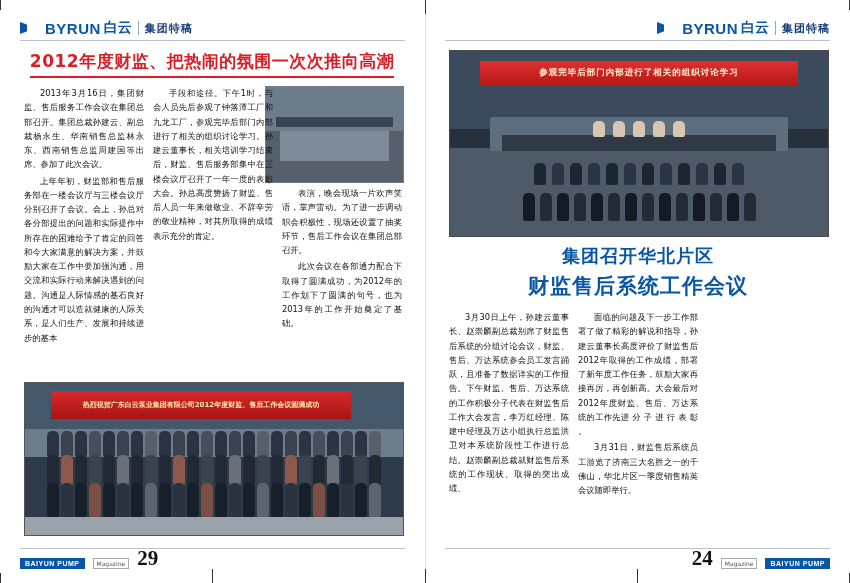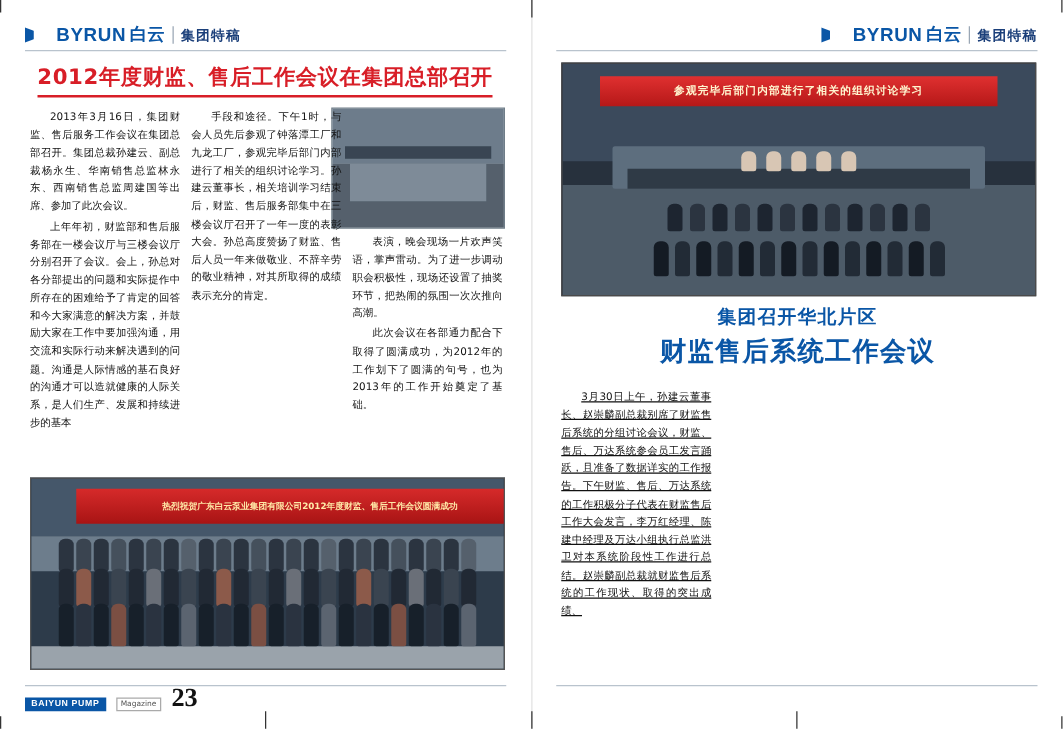--- a/index.html
+++ b/index.html
@@ -56,21 +56,21 @@
     background:linear-gradient(#b9c4cd,#8d9aa6);
     border:1px solid #6f7d88;
   }
 
   .photo-big{
     position:absolute;left:24px;top:382px;width:378px;height:152px;
     border:1px solid #555;overflow:hidden;
     background:#2d3b4a;
   }
   .pb-banner{
-    position:absolute;left:36px;top:8px;width:374px;height:28px;
+    position:absolute;left:26px;top:8px;width:300px;height:28px;
     background:linear-gradient(#d62a2a,#a81414);
     border-radius:0;
     color:#ffe9a8;font-size:7px;font-weight:bold;
     display:flex;align-items:center;justify-content:center;text-align:center;line-height:1.25;
     padding:0 4px;box-sizing:border-box;
   }
   .pb-wall{position:absolute;left:0;top:0;width:100%;height:46px;background:#45576a;}
   .pb-wall2{position:absolute;left:0;top:46px;width:100%;height:28px;background:#6d7d8c;}
   .pb-floor{position:absolute;left:0;bottom:0;width:100%;height:18px;background:#9aa3ab;}
   .row-people{position:absolute;left:0;width:100%;display:flex;justify-content:center;gap:2px;}
@@ -98,26 +98,26 @@
   }
   .pr-wall{position:absolute;left:0;top:0;width:100%;height:78px;background:#3b4a5c;}
   .pr-stage{position:absolute;left:40px;top:66px;width:298px;height:34px;background:#5d6e7e;border-radius:2px;}
   .pr-table{position:absolute;left:52px;top:84px;width:274px;height:16px;background:#2f3a46;}
   .pr-floor{position:absolute;left:0;bottom:0;width:100%;height:88px;background:#4d5b68;}
 
   .title-r{
     position:absolute;left:24px;top:244px;width:378px;text-align:center;
     color:#0a56a6;font-weight:bold;
   }
-  .title-r .l1{font-size:15px;letter-spacing:1px;}
+  .title-r .l1{font-size:18px;letter-spacing:1px;}
   .title-r .l2{font-size:21px;letter-spacing:1px;margin-top:4px;}
 
   .cols3r{position:absolute;left:24px;top:310px;width:378px;height:222px;display:flex;gap:9px;}
   .colr{width:120px;font-size:8.3px;line-height:1.72;color:#111;text-align:justify;}
-  .colr p{margin:0 0 2px 0;text-indent:16px;text-decoration:underline;}
+  .colr p{margin:0 0 2px 0;text-indent:16px;}
 
   .footer-r{position:absolute;right:20px;bottom:14px;display:flex;align-items:flex-end;gap:8px;}
 
   
   .spine{position:absolute;left:425px;top:0;width:1px;height:583px;background:#e2e2e2;}
   .tick{position:absolute;background:#333;}
 </style>
 </head>
 <body>
 
@@ -130,40 +130,40 @@
         <div class="logo">
           <span class="logo-mark"></span>
           <span class="logo-text">BYRUN</span>
           <span class="logo-cn">白云</span>
         </div>
         <span class="hdr-sep"></span>
         <span class="hdr-label">集团特稿</span>
       </div>
       <div class="hdr-rule l"></div>
 
-      <div class="title-l">2012年度财监、售后工作会议在集团总部召开</div>
+      <div class="title-l">2012年度财监、把热闹的氛围一次次推向高潮</div>
       <div class="rule-red"></div>
 
       <div class="photo-top">
         <div style="position:absolute;left:0;top:0;width:100%;height:44px;background:#6d7c8b;"></div>
         <div style="position:absolute;left:0;bottom:0;width:100%;height:51px;background:#55606c;"></div>
         <div style="position:absolute;left:10px;top:30px;width:117px;height:10px;background:#394553;"></div>
         <div style="position:absolute;left:14px;top:44px;width:109px;height:30px;background:#7e8b98;"></div>
       </div>
 
       <div class="cols3">
         <div class="col">
           <p>2013年3月16日，集团财监、售后服务工作会议在集团总部召开。集团总裁孙建云、副总裁杨永生、华南销售总监林永东、西南销售总监周建国等出席、参加了此次会议。</p>
           <p>上年年初，财监部和售后服务部在一楼会议厅与三楼会议厅分别召开了会议。会上，孙总对各分部提出的问题和实际提作中所存在的困难给予了肯定的回答和今大家满意的解决方案，并鼓励大家在工作中要加强沟通，用交流和实际行动来解决遇到的问题。沟通是人际情感的基石良好的沟通才可以造就健康的人际关系，是人们生产、发展和持续进步的基本</p>
         </div>
         <div class="col">
           <p>手段和途径。下午1时，与会人员先后参观了钟落潭工厂和九龙工厂，参观完毕后部门内部进行了相关的组织讨论学习。孙建云董事长，相关培训学习结束后，财监、售后服务部集中在三楼会议厅召开了一年一度的表彰大会。孙总高度赞扬了财监、售后人员一年来做敬业、不辞辛劳的敬业精神，对其所取得的成绩表示充分的肯定。</p>
         </div>
         <div class="col" style="padding-top:100px;">
-          <p>表演，晚会现场一片欢声笑语，掌声雷动。为了进一步调动职会积极性，现场还设置了抽奖环节，把热闹的氛围一次次推向高潮。</p>
+          <p>表演，晚会现场一片欢声笑语，掌声雷动。为了进一步调动职会积极性，现场还设置了抽奖环节，售后工作会议在集团总部召开。</p>
           <p>此次会议在各部通力配合下取得了圆满成功，为2012年的工作划下了圆满的句号，也为2013年的工作开始奠定了基础。</p>
         </div>
       </div>
 
       <div class="photo-big">
         <div class="pb-wall"></div>
         <div class="pb-wall2"></div>
         <div class="pb-floor"></div>
         <div class="pb-banner">热烈祝贺广东白云泵业集团有限公司2012年度财监、售后工作会议圆满成功</div>
         <div class="row-people" style="top:48px;">
@@ -243,21 +243,21 @@
             <span class="pp" style="height:34px;background:#2a3340;"></span>
           <span class="pp" style="height:34px;background:#17202a;"></span>
             <span class="pp" style="height:34px;background:#5b6470;"></span>
         </div>
       </div>
 
       <div class="footer-rule"></div>
       <div class="footer-l">
         <span class="foot-badge">BAIYUN PUMP</span>
         <span class="foot-mag">Magazine</span>
-        <span class="pageno">23</span>
+        <span class="pageno">29</span>
       </div>
     </div>
   </div>
 
   <div class="page">
     <div class="page-inner">
 
       <div class="hdr hdr-right">
         <div class="logo">
           <span class="logo-mark"></span>
@@ -316,23 +316,32 @@
 
       <div class="title-r">
         <div class="l1">集团召开华北片区</div>
         <div class="l2">财监售后系统工作会议</div>
       </div>
 
       <div class="cols3r">
         <div class="colr">
           <p>3月30日上午，孙建云董事长、赵崇麟副总裁别席了财监售后系统的分组讨论会议，财监、售后、万达系统参会员工发言踊跃，且准备了数据详实的工作报告。下午财监、售后、万达系统的工作积极分子代表在财监售后工作大会发言，李万红经理、陈建中经理及万达小组执行总监洪卫对本系统阶段性工作进行总结。赵崇麟副总裁就财监售后系统的工作现状、取得的突出成绩、</p>
         </div>
+        <div class="colr">
+          <p>面临的问题及下一步工作部署了做了精彩的解说和指导，孙建云董事长高度评价了财监售后2012年取得的工作成绩，部署了新年度工作任务，鼓励大家再接再厉，再创新高。大会最后对2012年度财监、售后、万达系统的工作先进 分 子 进 行 表 彰 。</p>
+          <p>3月31日，财监售后系统员工游览了济南三大名胜之一的千佛山，华北片区一季度销售精英会议随即举行。</p>
+        </div>
       </div>
 
       <div class="footer-rule"></div>
+      <div class="footer-r">
+        <span class="pageno">24</span>
+        <span class="foot-mag">Magazine</span>
+        <span class="foot-badge">BAIYUN PUMP</span>
+      </div>
     </div>
   </div>
 
   <div class="spine"></div>
 
   <div class="tick" style="left:0;top:0;width:1px;height:10px;"></div>
   <div class="tick" style="right:0;top:0;width:1px;height:10px;"></div>
   <div class="tick" style="left:0;bottom:0;width:1px;height:10px;"></div>
   <div class="tick" style="right:0;bottom:0;width:1px;height:10px;"></div>
   <div class="tick" style="left:212px;bottom:0;width:1px;height:14px;"></div>

